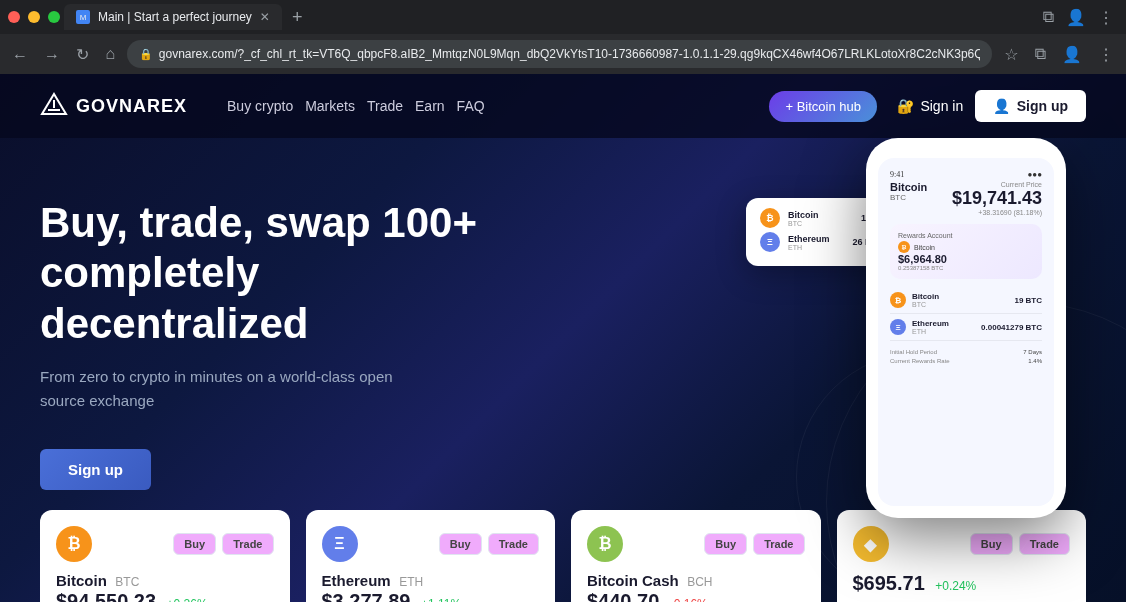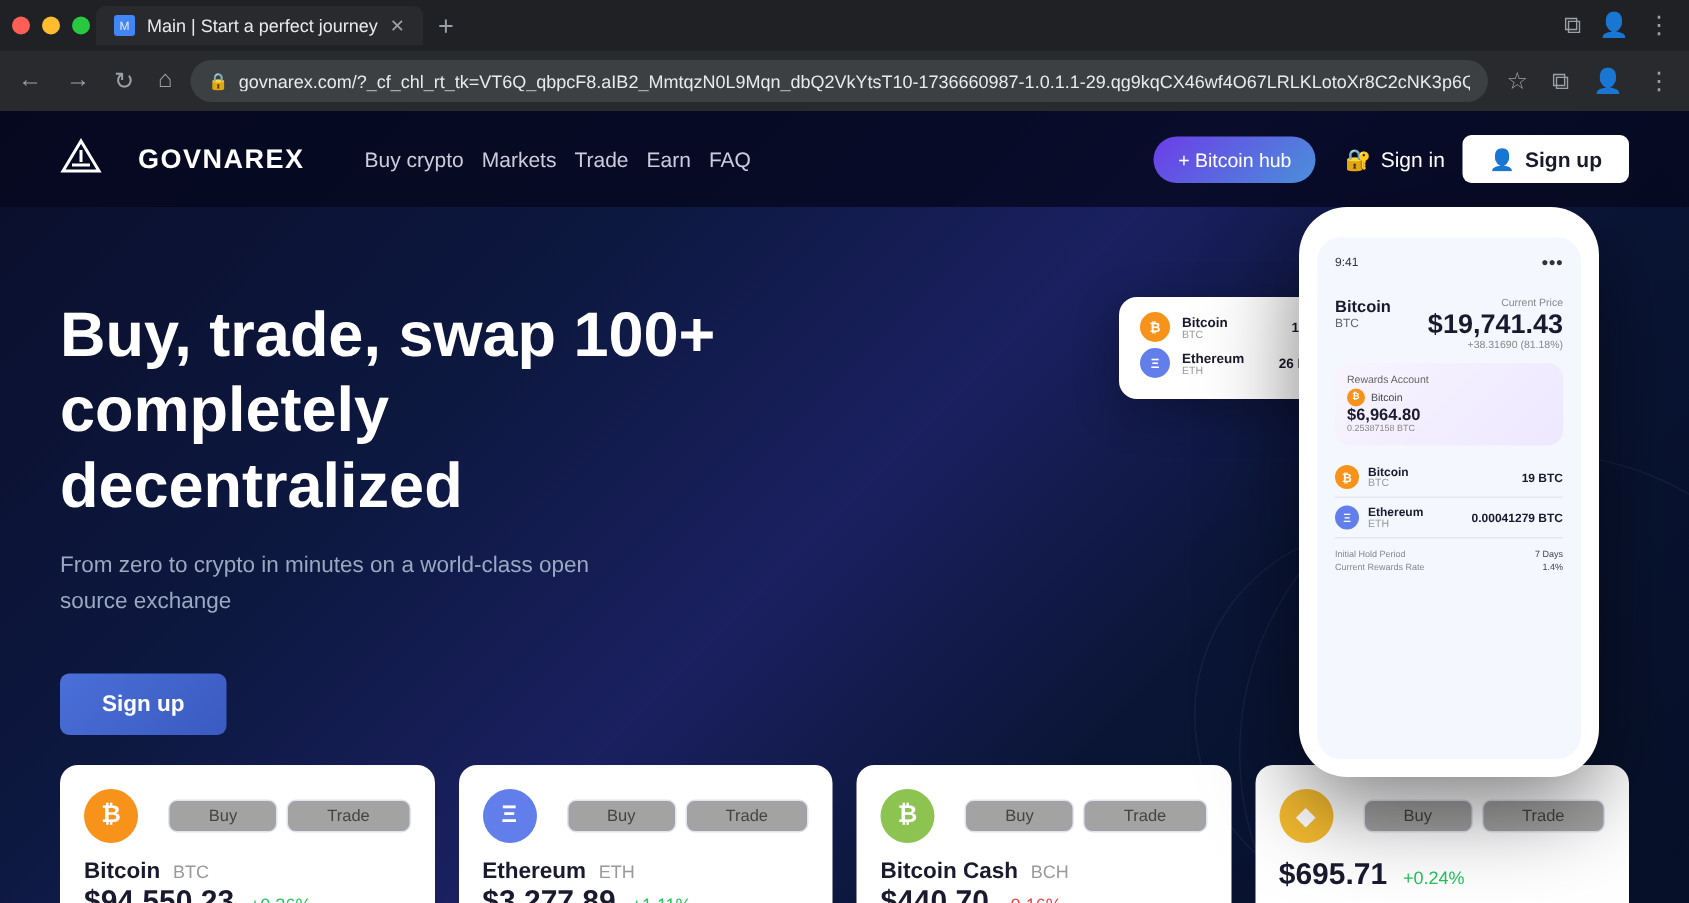--- a/index.html
+++ b/index.html
@@ -26,21 +26,21 @@
     .address-bar input { background: none; border: none; outline: none; color: #e8eaed; font-size: 12px; flex: 1; }
     .address-icon { color: #9aa0a6; font-size: 11px; }
     .toolbar-icons { display: flex; gap: 4px; }
     .toolbar-icon { background: none; border: none; color: #9aa0a6; font-size: 16px; cursor: pointer; padding: 4px; }
 
     
     .page { width: 1126px; height: 528px; background: linear-gradient(135deg, #0a0e2a 0%, #0d1840 30%, #1a2060 50%, #0a1535 70%, #061028 100%); overflow: hidden; position: relative; }
 
     
     .navbar { display: flex; align-items: center; padding: 0 40px; height: 64px; background: rgba(5, 8, 30, 0.8); position: relative; z-index: 10; }
-    .logo { display: flex; align-items: center; gap: 24px; margin-right: 40px; }
+    .logo { display: flex; align-items: center; gap: 8px; margin-right: 40px; }
     .logo-icon { width: 28px; height: 28px; }
     .logo-text { font-size: 18px; font-weight: 700; color: white; letter-spacing: 1px; }
     .nav-links { display: flex; gap: 12px; flex: 1; }
     .nav-link { color: #ccd; font-size: 14px; text-decoration: none; cursor: pointer; }
     .rewards-btn { background: linear-gradient(135deg, #6c3de8, #4a90d9); color: white; border: none; border-radius: 20px; padding: 8px 16px; font-size: 13px; cursor: pointer; display: flex; align-items: center; gap: 4px; }
     .nav-actions { display: flex; align-items: center; gap: 12px; margin-left: 20px; }
     .signin-btn { background: none; border: none; color: white; font-size: 14px; cursor: pointer; display: flex; align-items: center; gap: 6px; }
     .signup-btn { background: white; color: #1a1a2e; border: none; border-radius: 6px; padding: 8px 18px; font-size: 14px; font-weight: 600; cursor: pointer; display: flex; align-items: center; gap: 6px; }
 
     
@@ -50,21 +50,21 @@
     .hero-subtitle { font-size: 15px; color: #9aa8c0; line-height: 1.6; max-width: 380px; margin-bottom: 36px; }
     .hero-form { display: flex; gap: 12px; }
     .email-input { background: rgba(255,255,255,0.12); border: 1px solid rgba(255,255,255,0.2); border-radius: 6px; padding: 12px 16px; font-size: 14px; color: white; width: 240px; outline: none; }
     .email-input::placeholder { color: #7a8ba0; }
     .hero-signup-btn { background: linear-gradient(135deg, #4a6fd8, #3a5bc0); color: white; border: none; border-radius: 6px; padding: 12px 28px; font-size: 15px; font-weight: 600; cursor: pointer; }
 
     
     .phone-area { position: absolute; right: 60px; top: -20px; width: 320px; height: 420px; }
     .phone-mockup { background: white; border-radius: 32px; width: 200px; height: 380px; position: absolute; right: 0; top: 20px; box-shadow: 0 20px 60px rgba(0,0,0,0.5); overflow: hidden; padding: 20px 12px 12px; }
     .phone-screen { background: #f5f7ff; border-radius: 16px; height: 100%; padding: 12px; }
-    .phone-status { display: flex; justify-content: space-between; font-size: 8px; color: #333; margin-bottom: 20px; }
+    .phone-status { display: flex; justify-content: space-between; font-size: 8px; color: #333; margin-bottom: 2px; font-family: Liberation Serif, serif; }
     .coin-header { display: flex; justify-content: space-between; align-items: flex-start; margin-bottom: 6px; }
     .coin-name-big { font-size: 11px; font-weight: 700; color: #1a1a2e; }
     .coin-sub { font-size: 8px; color: #666; }
     .current-price-label { font-size: 7px; color: #888; text-align: right; }
     .big-price { font-size: 18px; font-weight: 700; color: #1a1a2e; text-align: right; }
     .price-change { font-size: 7px; color: #888; text-align: right; }
     .rewards-card { background: linear-gradient(135deg, #f8f4ff, #ede8ff); border-radius: 10px; padding: 8px; margin: 8px 0; }
     .rewards-card-header { font-size: 7px; color: #666; }
     .rewards-amount { font-size: 11px; font-weight: 700; color: #1a1a2e; }
     .crypto-row { display: flex; align-items: center; gap: 6px; padding: 5px 0; border-bottom: 1px solid rgba(0,0,0,0.06); }
@@ -92,21 +92,21 @@
     
     .coins-section { padding: 20px 40px 0; display: flex; gap: 16px; }
     .coin-card { background: white; border-radius: 12px; padding: 16px; flex: 1; min-width: 200px; }
     .coin-card-header { display: flex; align-items: center; justify-content: space-between; margin-bottom: 10px; }
     .coin-icon { width: 36px; height: 36px; border-radius: 50%; display: flex; align-items: center; justify-content: center; font-size: 16px; font-weight: 700; }
     .btc-bg { background: #f7931a; color: white; }
     .eth-bg { background: #627eea; color: white; }
     .bch-bg { background: #8dc351; color: white; }
     .bnb-bg { background: #f3ba2f; color: white; }
     .coin-actions { display: flex; gap: 6px; }
-    .coin-action-btn { border: 1px solid #e0e4f0; background: #a3a3a3; border-radius: 6px; padding: 4px 26px; font-size: 11px; cursor: pointer; color: #444; }
+    .coin-action-btn { border: 1px solid #e0e4f0; background: #f0abfc; border-radius: 6px; padding: 4px 10px; font-size: 11px; cursor: pointer; color: #444; font-weight: bold; }
     .coin-name { font-size: 15px; font-weight: 600; color: #1a1a2e; }
     .coin-ticker { font-size: 12px; color: #999; margin-left: 4px; }
     .coin-price { font-size: 20px; font-weight: 700; color: #1a1a2e; margin-top: 4px; }
     .coin-change { font-size: 12px; margin-left: 6px; }
     .positive { color: #22c55e; }
     .negative { color: #ef4444; }
 
     
     .bg-circle { position: absolute; border-radius: 50%; border: 1px solid rgba(255,255,255,0.05); pointer-events: none; }
     .bg-circle-1 { width: 400px; height: 400px; bottom: -100px; right: -100px; }

